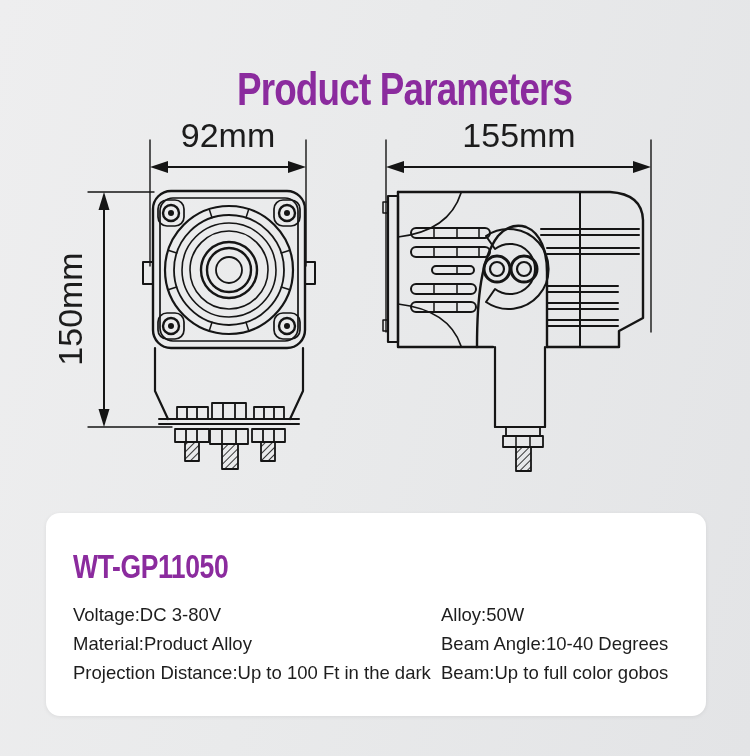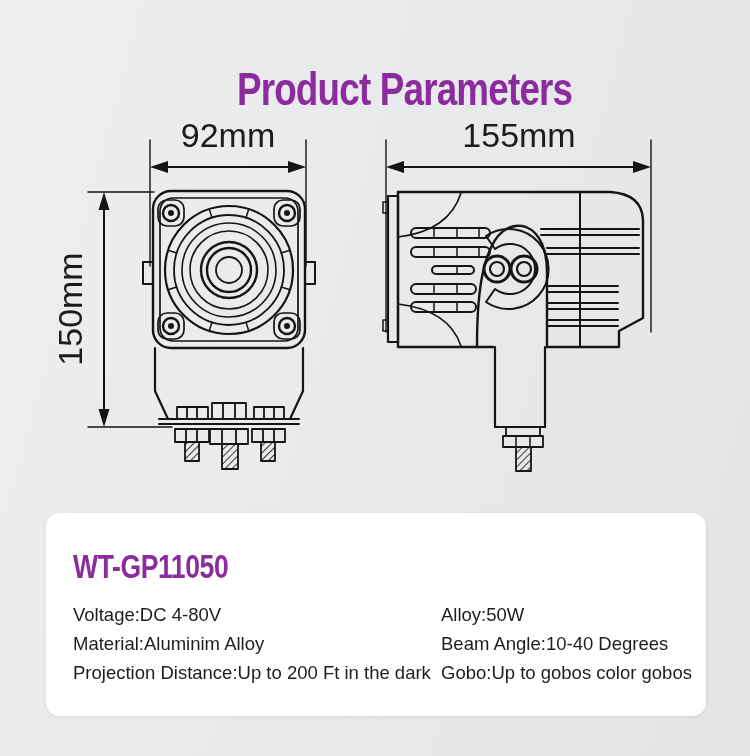--- a/index.html
+++ b/index.html
@@ -224,20 +224,20 @@
       </g>
     </g>
   </g>
 </svg>
 
 <div class="card">
   <div class="model-line">
     <span class="model">WT-GP11050</span>
   </div>
   <div class="specs">
-    <div class="spec">Voltage:DC 4-80V</div>
+    <div class="spec">Voltage:DC 3-80V</div>
     <div class="spec">Alloy:50W</div>
-    <div class="spec">Material:Aluminim Alloy</div>
+    <div class="spec">Material:Product Alloy</div>
     <div class="spec">Beam Angle:10-40 Degrees</div>
-    <div class="spec">Projection Distance:Up to 200 Ft in the dark</div>
-    <div class="spec">Gobo:Up to gobos color gobos</div>
+    <div class="spec">Projection Distance:Up to 100 Ft in the dark</div>
+    <div class="spec">Beam:Up to full color gobos</div>
   </div>
 </div>
 
 </body></html>

